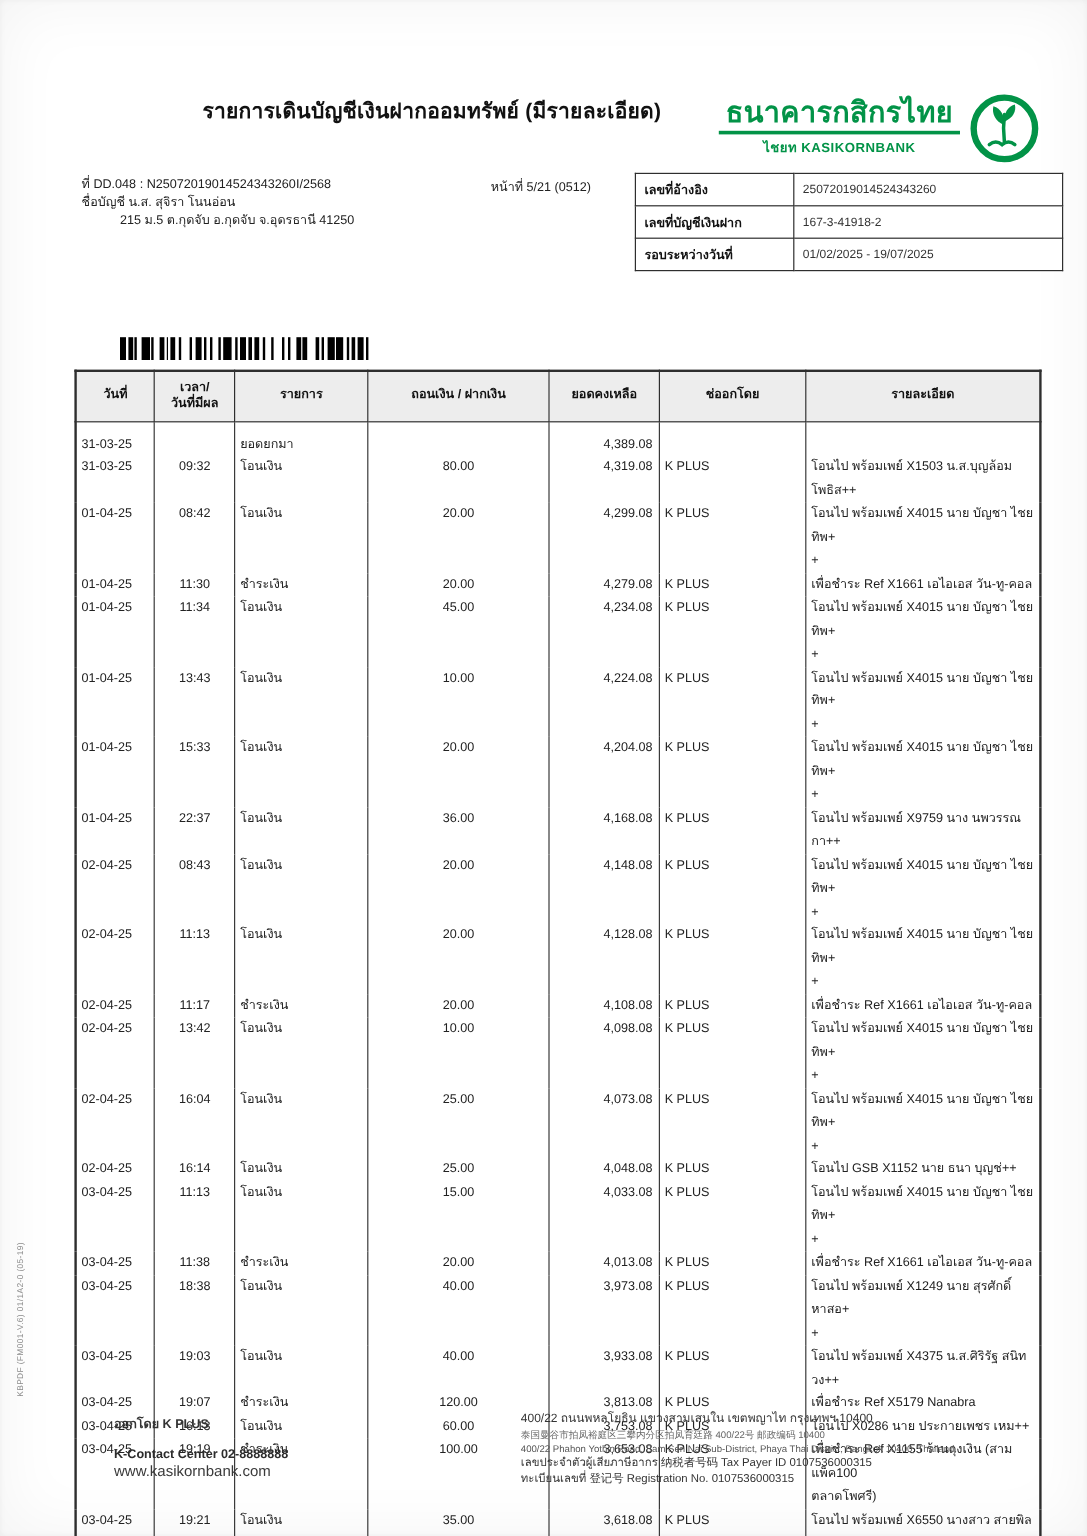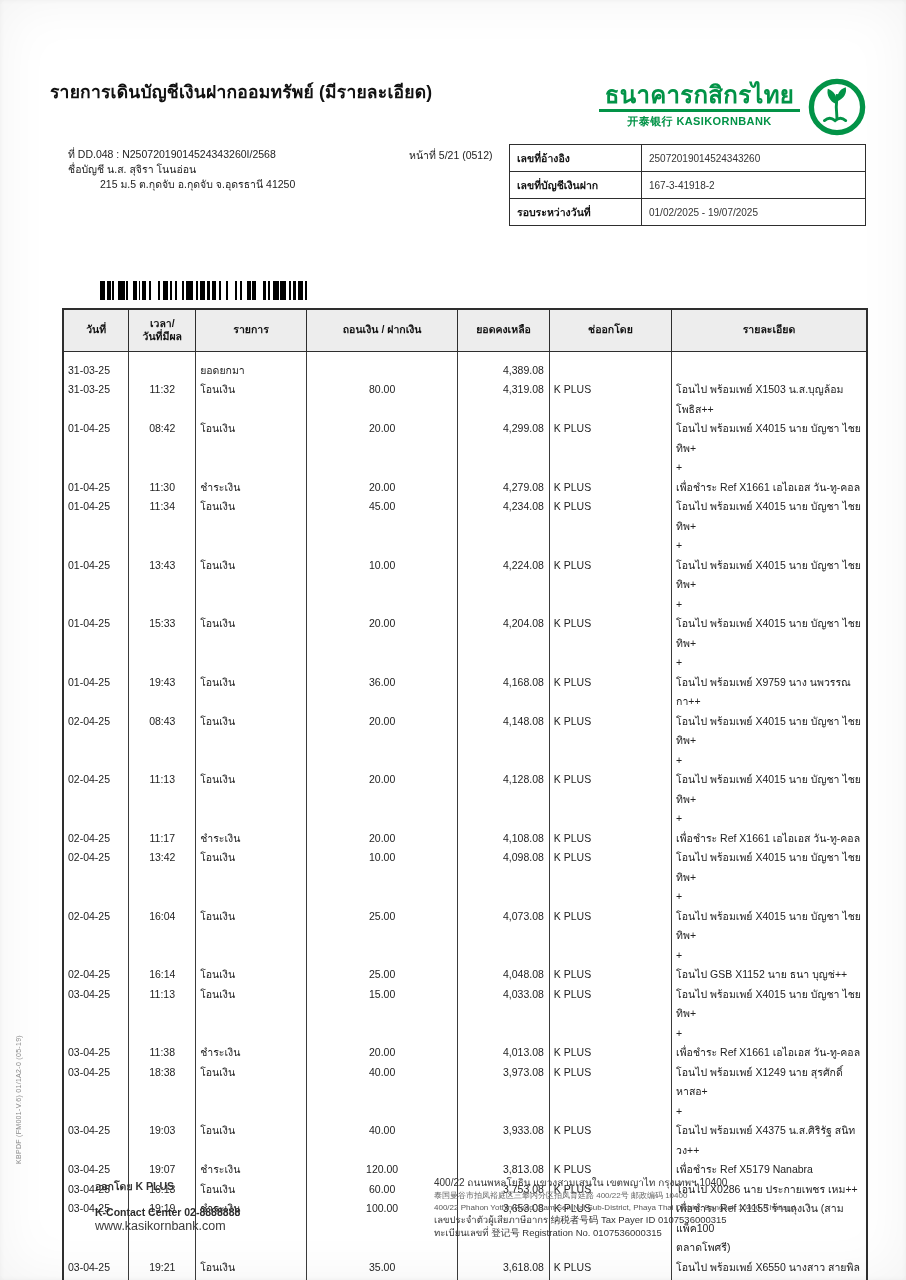--- a/index.html
+++ b/index.html
@@ -9,38 +9,38 @@
     font-family:"Liberation Sans","DejaVu Sans",sans-serif;
     color:#222;
   }
   .page {
     position:absolute; inset:0; background:#fff;
     box-shadow: inset 0 0 55px rgba(0,0,0,.05), inset 0 0 5px rgba(0,0,0,.05);
     overflow:hidden;
   }
 
   
-  .title-block { position:absolute; left:50px; top:78px; width:470px; }
+  .title-block { position:absolute; left:81px; top:78px; width:470px;text-align:right; }
   .doc-title { font-size:17.5px; font-weight:bold; color:#111; letter-spacing:.2px; }
   .doc-subtitle { font-size:8.8px; font-weight:bold; color:#111; margin-top:4px; }
 
   .logo-block { position:absolute; left:597px; top:78px; width:272px; height:62px; display:flex; align-items:flex-start; }
   .wordmark { margin-top:4px; width:205px; text-align:center; }
   .wordmark .th { font-size:24px; font-weight:bold; color:#029347; line-height:1.05; letter-spacing:.3px;}
   .wordmark .rule { height:2.5px; background:#029347; margin:2px 2px 2px 2px; }
   .wordmark .sub { font-size:11px; font-weight:bold; color:#029347; letter-spacing:.4px;}
   .logo-circle { width:58px; height:58px; margin-left:6px; flex:none; }
 
   
   .doc-info { position:absolute; left:68px; top:147px; font-size:10.5px; color:#222; line-height:1.45; }
   .doc-info .addr { padding-left:32px; }
   .page-no { position:absolute; left:409px; top:147px; font-size:10.5px; color:#222; }
 
   
-  .info-table { position:absolute; left:509px; top:144px; width:357px; border-collapse:collapse; }
+  .info-table { position:absolute; left:529px; top:144px; width:357px; border-collapse:collapse; }
   .info-table td {
     border:1px solid #2e2e2e; font-size:10.5px; padding:5px 7px 4px 7px; background:#fff;
     height:24px; vertical-align:middle;
   }
   .info-table td.lbl { width:132px; font-weight:bold; color:#111; }
   .info-table td.val { color:#333; font-size:10px; }
 
   
   .barcode { position:absolute; left:100px; top:281px; height:19px; display:flex; align-items:stretch; }
   .barcode .bar { background:#000; height:100%; }
@@ -97,21 +97,21 @@
 <div class="page">
 
   <div class="title-block">
     <div class="doc-title">รายการเดินบัญชีเงินฝากออมทรัพย์ (มีรายละเอียด)</div>
   </div>
 
   <div class="logo-block">
     <div class="wordmark">
       <div class="th">ธนาคารกสิกรไทย</div>
       <div class="rule"></div>
-      <div class="sub">开泰银行 KASIKORNBANK</div>
+      <div class="sub">ไชยท KASIKORNBANK</div>
     </div>
     <svg class="logo-circle" viewBox="0 0 60 60">
       <circle cx="30" cy="30" r="26.5" fill="#ffffff" stroke="#029347" stroke-width="5.5"></circle>
       <path d="M30 42 C29 34 29 26 30 18" stroke="#029347" stroke-width="3" fill="none" stroke-linecap="round"></path>
       <path d="M29.5 27 C22 24 19 17 20.5 11 C27 13 30.5 19 29.5 27 Z" fill="#029347"></path>
       <path d="M30.5 24 C37.5 21 40.5 15 39 9.5 C32.5 11.5 29.5 17 30.5 24 Z" fill="#029347"></path>
       <path d="M17 44 Q22.5 39.5 28 44 Q33.5 39.5 39 44" stroke="#029347" stroke-width="3" fill="none" stroke-linecap="round"></path>
     </svg>
   </div>
 
@@ -235,21 +235,21 @@
       <td class="c-date">31-03-25</td>
       <td class="c-time"></td>
       <td class="c-item">ยอดยกมา</td>
       <td class="c-amount"></td>
       <td class="c-balance">4,389.08</td>
       <td class="c-channel"></td>
       <td class="c-detail"></td>
     </tr>
         <tr>
       <td class="c-date">31-03-25</td>
-      <td class="c-time">11:32</td>
+      <td class="c-time">09:32</td>
       <td class="c-item">โอนเงิน</td>
       <td class="c-amount">80.00</td>
       <td class="c-balance">4,319.08</td>
       <td class="c-channel">K PLUS</td>
       <td class="c-detail">โอนไป พร้อมเพย์ X1503 น.ส.บุญล้อม โพธิส++</td>
     </tr>
         <tr>
       <td class="c-date">01-04-25</td>
       <td class="c-time">08:42</td>
       <td class="c-item">โอนเงิน</td>
@@ -293,21 +293,21 @@
       <td class="c-time">15:33</td>
       <td class="c-item">โอนเงิน</td>
       <td class="c-amount">20.00</td>
       <td class="c-balance">4,204.08</td>
       <td class="c-channel">K PLUS</td>
       <td class="c-detail">โอนไป พร้อมเพย์ X4015 นาย บัญชา ไชยทิพ+
 +</td>
     </tr>
         <tr>
       <td class="c-date">01-04-25</td>
-      <td class="c-time">19:43</td>
+      <td class="c-time">22:37</td>
       <td class="c-item">โอนเงิน</td>
       <td class="c-amount">36.00</td>
       <td class="c-balance">4,168.08</td>
       <td class="c-channel">K PLUS</td>
       <td class="c-detail">โอนไป พร้อมเพย์ X9759 นาง นพวรรณ กา++</td>
     </tr>
         <tr>
       <td class="c-date">02-04-25</td>
       <td class="c-time">08:43</td>
       <td class="c-item">โอนเงิน</td>

